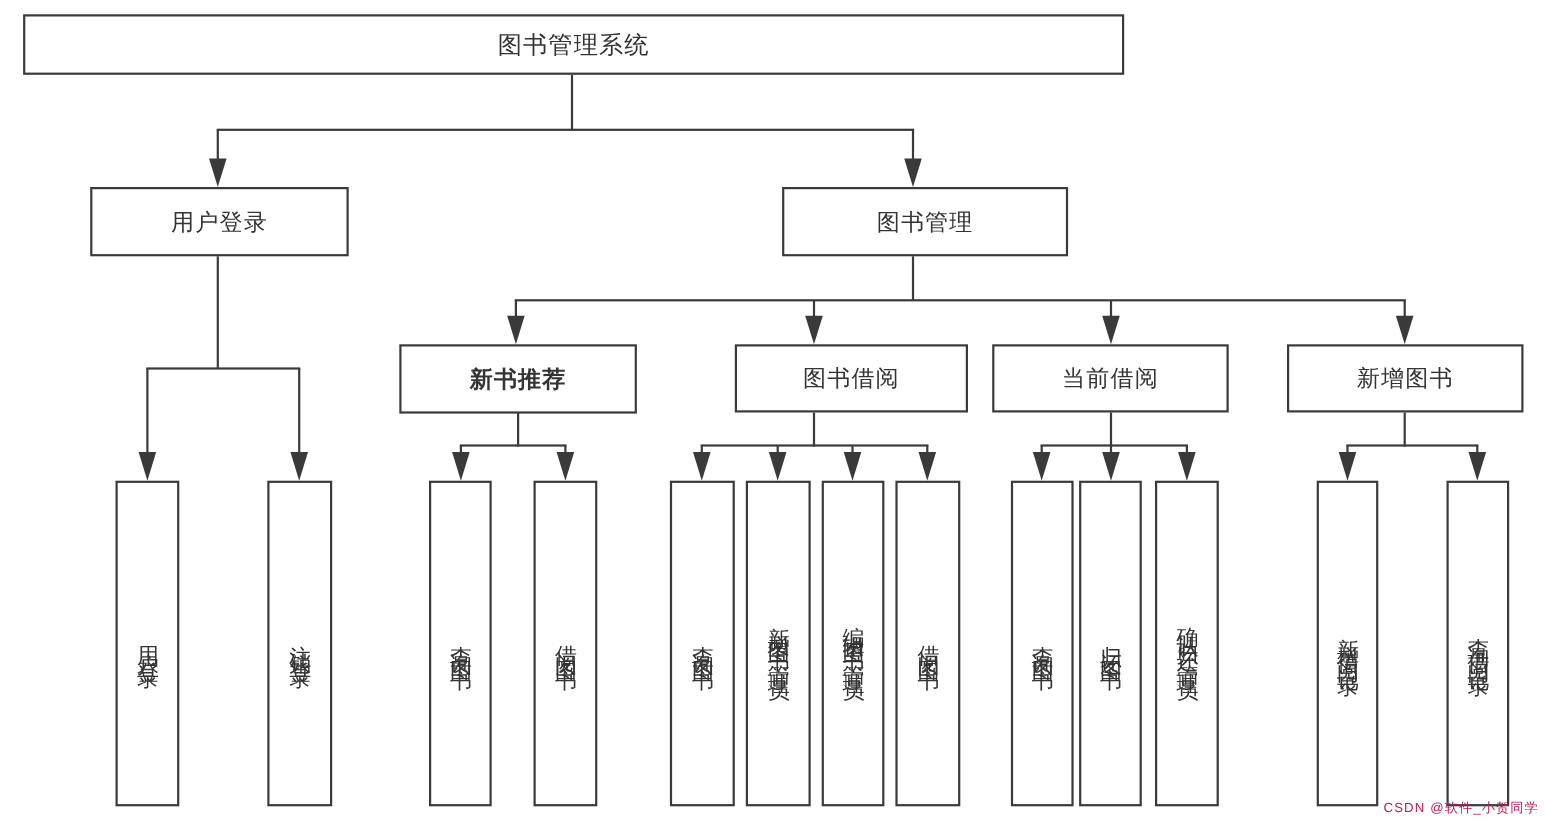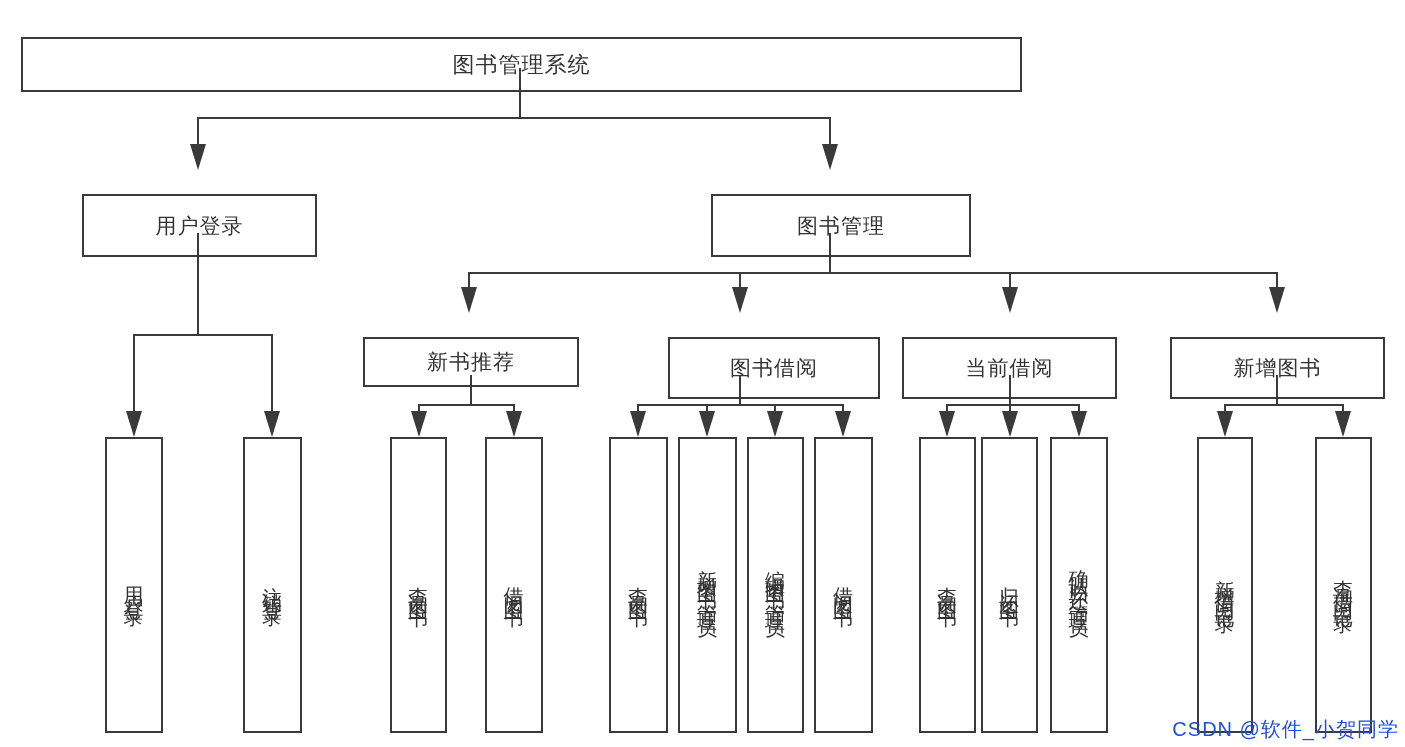--- a/index.html
+++ b/index.html
@@ -19,21 +19,21 @@
   .node {
     position: absolute;
     border: 2px solid #3a3a3a;
     background: #ffffff;
     display: flex;
     align-items: center;
     justify-content: center;
     box-sizing: border-box;
     color: #333333;
   }
-  .h-node { font-size: 21px; letter-spacing: 1px; margin-top: 24px; }
+  .h-node { font-size: 21px; letter-spacing: 1px; }
   .root-node { font-size: 22px; }
   .v-node .vtext {
     writing-mode: vertical-rl;
     text-orientation: mixed;
     font-size: 20px;
     letter-spacing: 7px;
     line-height: 1;
     color: #333333;
   }
   
@@ -49,22 +49,22 @@
     width: 0;
     height: 0;
     border-left: 8px solid transparent;
     border-right: 8px solid transparent;
     border-top: 26px solid #3a3a3a;
   }
   .watermark {
     position: absolute;
     right: 6px;
     bottom: 4px;
-    font-size: 20px;
-    color: #1d4ed8;
+    font-size: 12px;
+    color: #be185d;
     letter-spacing: 1px;
     z-index: 5;
   }
 </style>
 </head>
 <body>
 
 <div class="stage">
 
   <div class="node h-node root-node" style="left:21px; top:13px; width:1001px; height:55px;">
@@ -96,21 +96,21 @@
   <div class="hline" style="left:468px; top:272px; width:810px;"></div>
   <div class="vline" style="left:468px; top:273px; height:16px;"></div>
   <div class="vline" style="left:739px; top:273px; height:16px;"></div>
   <div class="vline" style="left:1009px; top:273px; height:16px;"></div>
   <div class="vline" style="left:1276px; top:273px; height:16px;"></div>
   <div class="arrow" style="left:461px; top:287px;"></div>
   <div class="arrow" style="left:732px; top:287px;"></div>
   <div class="arrow" style="left:1002px; top:287px;"></div>
   <div class="arrow" style="left:1269px; top:287px;"></div>
 
-  <div class="node h-node" style="left:363px; top:313px; width:216px; height:50px;">
+  <div class="node h-node" style="left:363px; top:313px; width:216px; height:63px;font-weight:bold;">
     <span>新书推荐</span>
   </div>
   <div class="node h-node" style="left:668px; top:313px; width:212px; height:62px;">
     <span>图书借阅</span>
   </div>
   <div class="node h-node" style="left:902px; top:313px; width:215px; height:62px;">
     <span>当前借阅</span>
   </div>
   <div class="node h-node" style="left:1170px; top:313px; width:215px; height:62px;">
     <span>新增图书</span>

